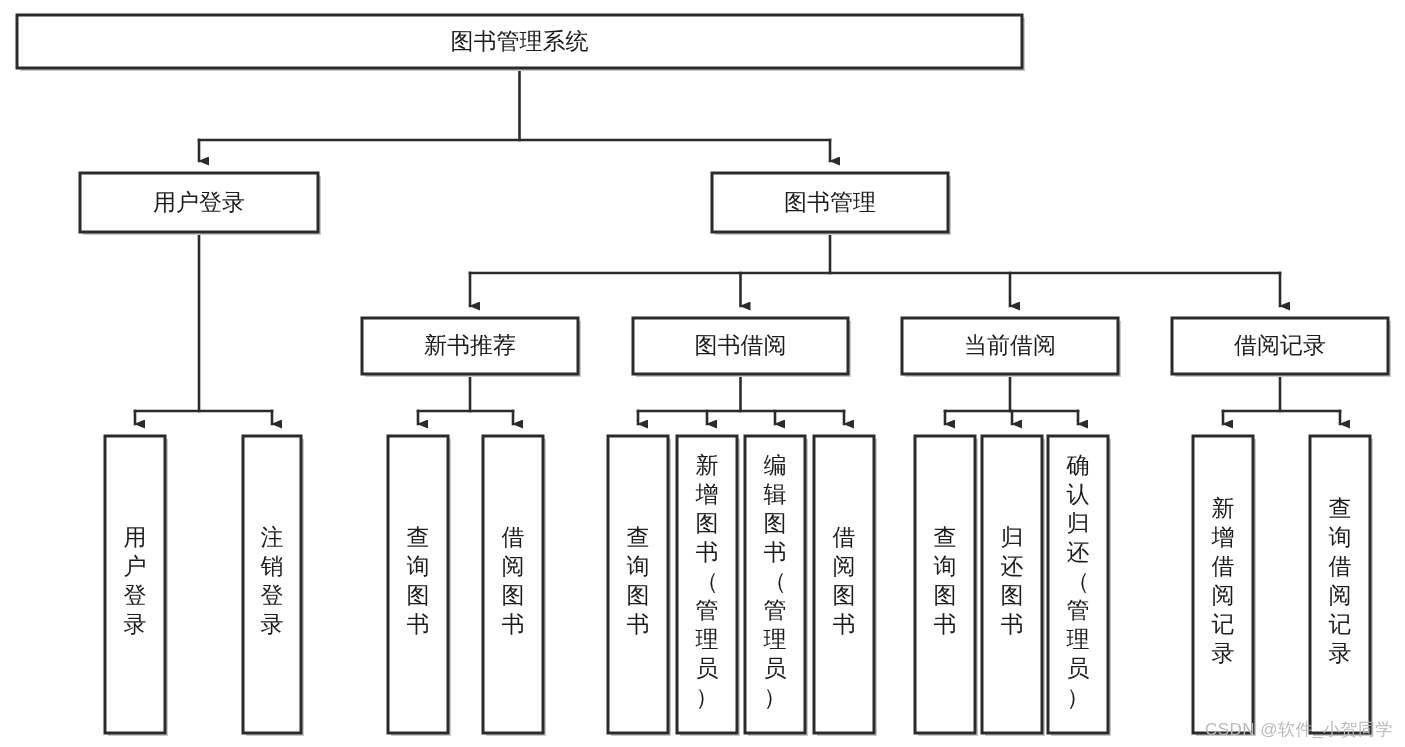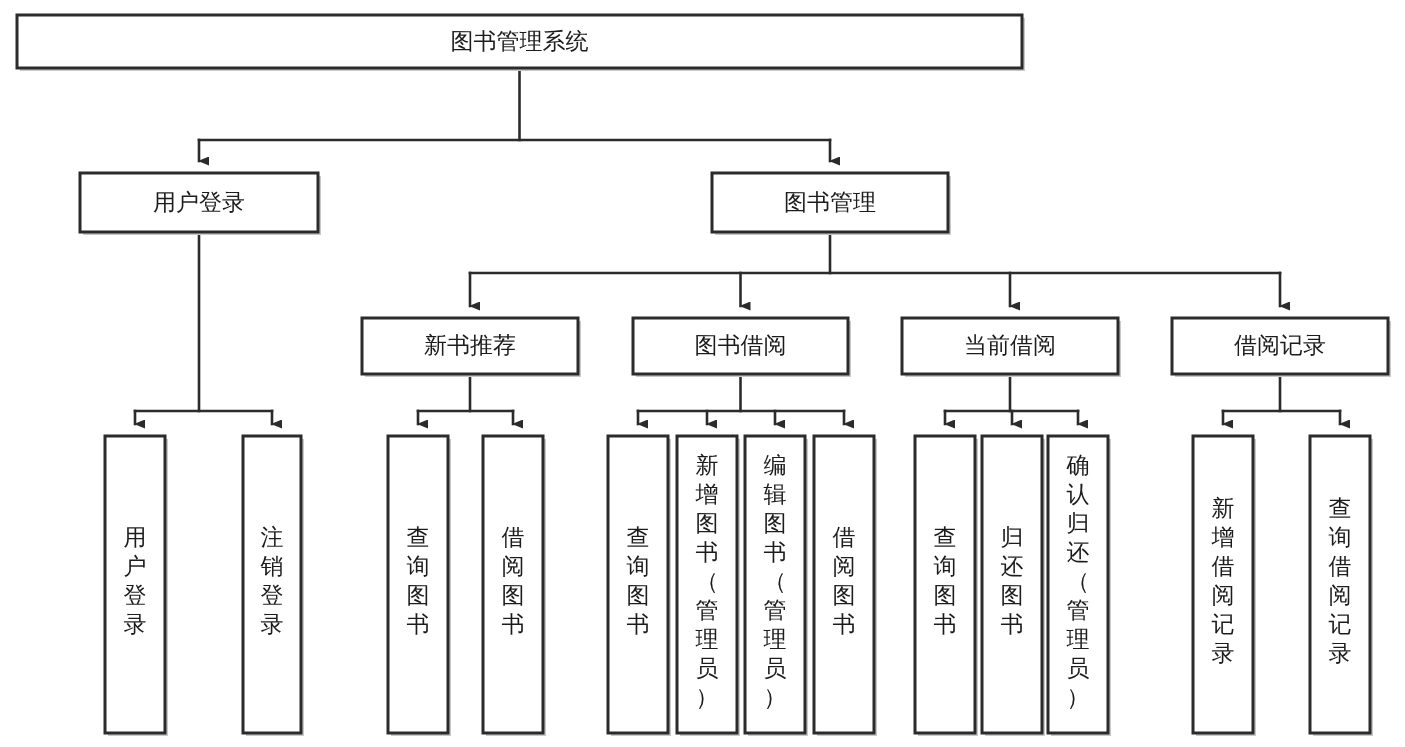--- a/index.html
+++ b/index.html
@@ -209,13 +209,14 @@
           <text x="1223" y="516" class="node-label-vert"><tspan x="1223" dy="0">新</tspan><tspan x="1223" dy="29">增</tspan><tspan x="1223" dy="29">借</tspan><tspan x="1223" dy="29">阅</tspan><tspan x="1223" dy="29">记</tspan><tspan x="1223" dy="29">录</tspan></text>
         </g>
         <g>
           <rect x="1313" y="439" width="60" height="297" class="node-shadow"></rect>
           <rect x="1310" y="436" width="60" height="297" class="node-rect"></rect>
           <text x="1340" y="516" class="node-label-vert"><tspan x="1340" dy="0">查</tspan><tspan x="1340" dy="29">询</tspan><tspan x="1340" dy="29">借</tspan><tspan x="1340" dy="29">阅</tspan><tspan x="1340" dy="29">记</tspan><tspan x="1340" dy="29">录</tspan></text>
         </g>
       </g>
   </svg>
 
+  <div class="watermark-text">CSDN @软件_小贺同学</div>
 </div>
 
 </body></html>

